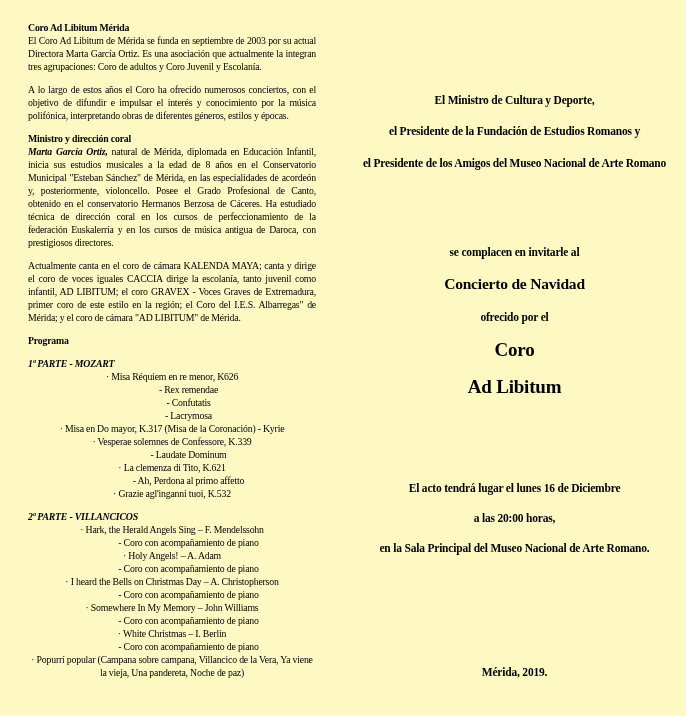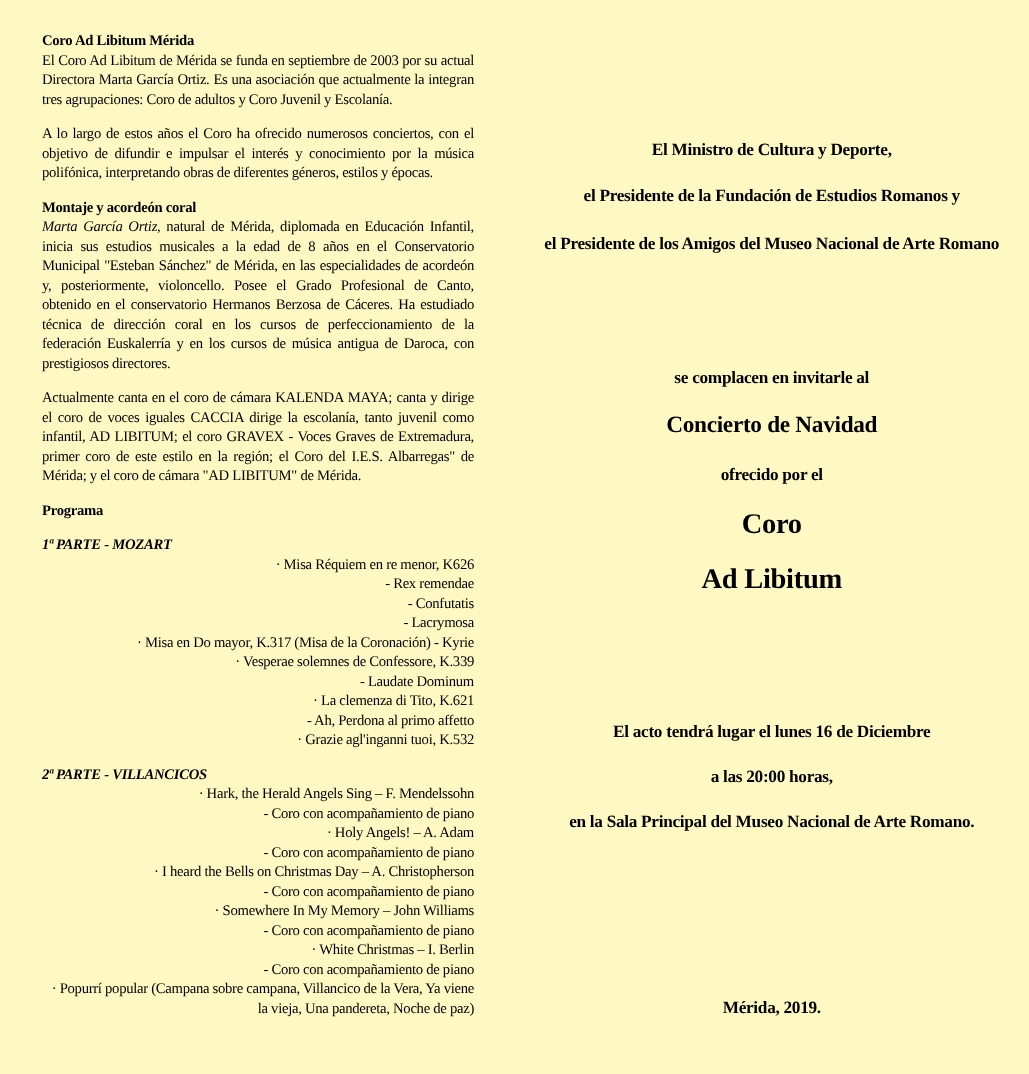--- a/index.html
+++ b/index.html
@@ -9,23 +9,23 @@
   }
   
   .left-col {
     position:absolute; left:28px; top:21px; width:288px;
     font-size:9.8px; line-height:13px; letter-spacing:-0.2px;
   }
   .left-col p { margin:0; }
   .para { text-align:justify; }
   .heading { font-weight:bold; }
   .part-heading { font-weight:bold; font-style:italic; }
-  .lead { font-weight:normal; font-style:italic; }
+  .lead { font-weight:bold; font-style:italic; }
   .spacer { height:10px; }
-  .prog-line { text-align:right; }
+  .prog-line { text-align:center; }
   .prog-sub { padding-left:33px; }
   
   .right-col { position:absolute; left:343px; top:0; width:343px; height:716px; }
   .rline {
     position:absolute; left:0; width:100%; text-align:center;
     font-weight:bold; white-space:nowrap; letter-spacing:-0.2px;
   }
   .r-sm { font-size:11.5px; }
   .r-md { font-size:15.5px; }
   .r-lg { font-size:19px; }
@@ -34,21 +34,21 @@
 <body>
 
 <div class="page">
 
   <div class="left-col">
     <div class="heading">Coro Ad Libitum Mérida</div>
     <p class="para">El Coro Ad Libitum de Mérida se funda en septiembre de 2003 por su actual Directora Marta García Ortiz. Es una asociación que actualmente la integran tres agrupaciones: Coro de adultos y Coro Juvenil y Escolanía.</p>
     <div class="spacer"></div>
     <p class="para">A lo largo de estos años el Coro ha ofrecido numerosos conciertos, con el objetivo de difundir e impulsar el interés y conocimiento por la música polifónica, interpretando obras de diferentes géneros, estilos y épocas.</p>
     <div class="spacer"></div>
-    <div class="heading">Montaje y acordeón coral</div>
+    <div class="heading">Ministro y dirección coral</div>
     <p class="para"><span class="lead">Marta García Ortiz,</span><span> natural de Mérida, diplomada en Educación Infantil, inicia sus estudios musicales a la edad de 8 años en el Conservatorio Municipal "Esteban Sánchez" de Mérida, en las especialidades de acordeón y, posteriormente, violoncello. Posee el Grado Profesional de Canto, obtenido en el conservatorio Hermanos Berzosa de Cáceres. Ha estudiado técnica de dirección coral en los cursos de perfeccionamiento de la federación Euskalerría y en los cursos de música antigua de Daroca, con prestigiosos directores.</span></p>
     <div class="spacer"></div>
     <p class="para">Actualmente canta en el coro de cámara KALENDA MAYA; canta y dirige el coro de voces iguales CACCIA dirige la escolanía, tanto juvenil como infantil, AD LIBITUM; el coro GRAVEX - Voces Graves de Extremadura, primer coro de este estilo en la región; el Coro del I.E.S. Albarregas" de Mérida; y el coro de cámara "AD LIBITUM" de Mérida.</p>
     <div class="spacer"></div>
     <div class="heading">Programa</div>
     <div class="spacer"></div>
 
     <div class="part-heading">1ª PARTE - MOZART</div>
     <div class="prog-line prog-item">· Misa Réquiem en re menor, K626</div>
     <div class="prog-line prog-sub">- Rex remendae</div>

